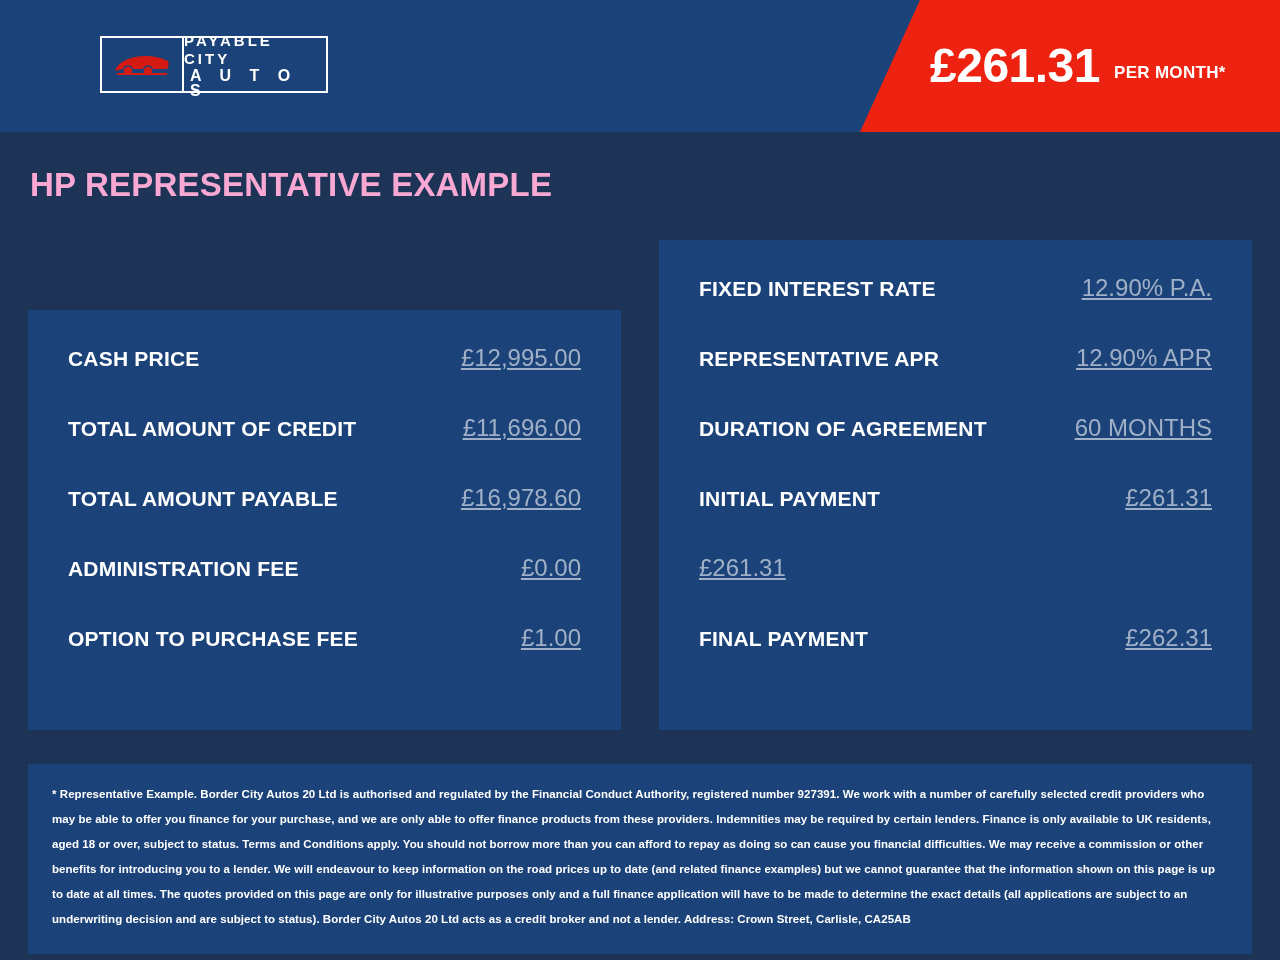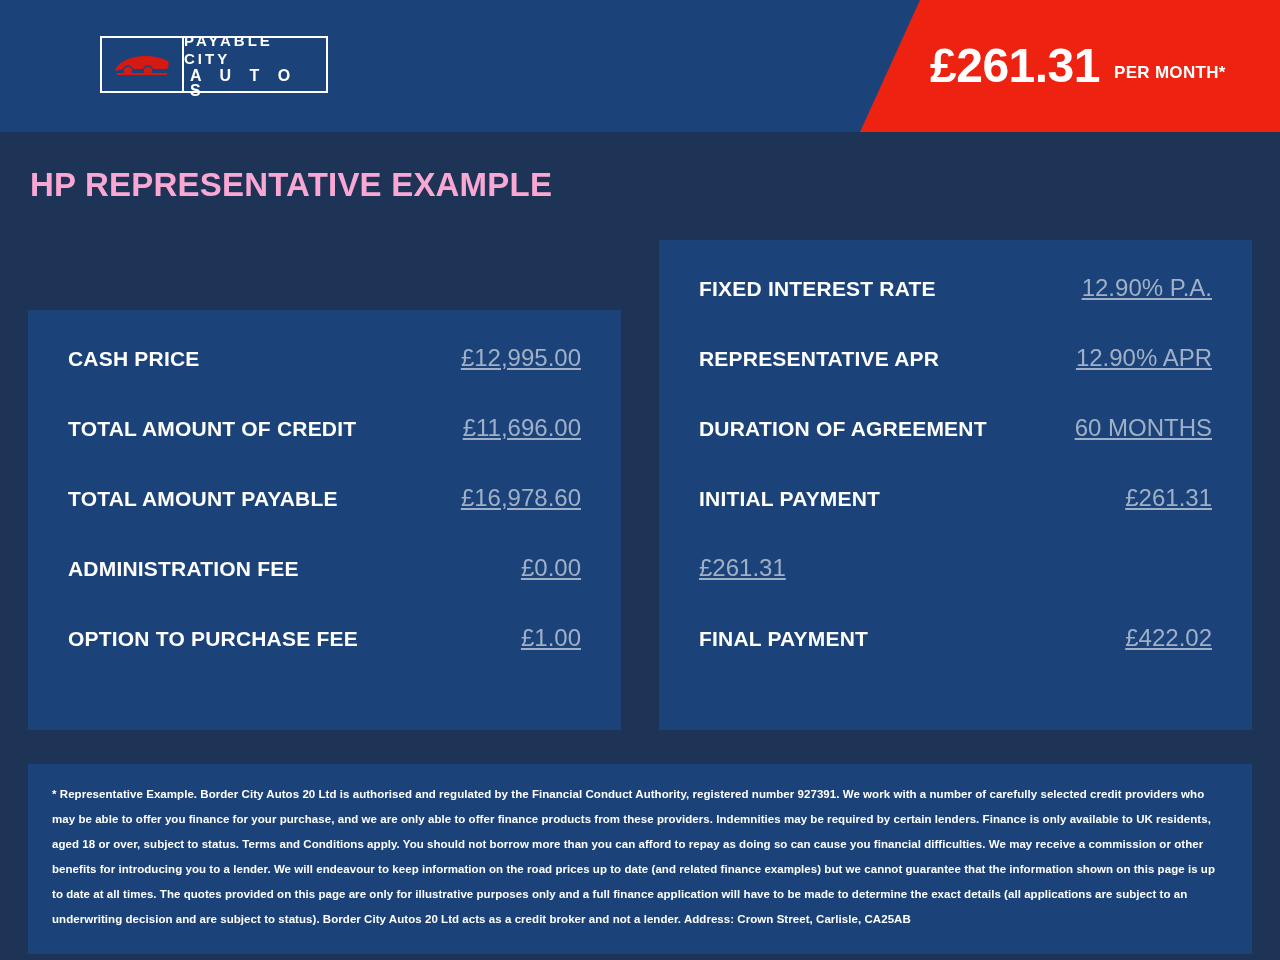--- a/index.html
+++ b/index.html
@@ -229,21 +229,21 @@
         </div>
         <div class="row">
           <span class="row-label">INITIAL PAYMENT</span>
           <span class="row-value">£261.31</span>
         </div>
         <div class="row">
           <span class="row-value">£261.31</span>
         </div>
         <div class="row">
           <span class="row-label">FINAL PAYMENT</span>
-          <span class="row-value">£422.02</span>
+          <span class="row-value">£262.31</span>
         </div>
       </div>
 
     </div>
   </div>
 
   <div class="disclaimer">
     <p>* Representative Example. Border City Autos 20 Ltd is authorised and regulated by the Financial Conduct Authority, registered number 927391. We work with a number of carefully selected credit providers who may be able to offer you finance for your purchase, and we are only able to offer finance products from these providers. Indemnities may be required by certain lenders. Finance is only available to UK residents, aged 18 or over, subject to status. Terms and Conditions apply. You should not borrow more than you can afford to repay as doing so can cause you financial difficulties. We may receive a commission or other benefits for introducing you to a lender. We will endeavour to keep information on the road prices up to date (and related finance examples) but we cannot guarantee that the information shown on this page is up to date at all times. The quotes provided on this page are only for illustrative purposes only and a full finance application will have to be made to determine the exact details (all applications are subject to an underwriting decision and are subject to status). Border City Autos 20 Ltd acts as a credit broker and not a lender. Address: Crown Street, Carlisle, CA25AB</p>
   </div>
 

